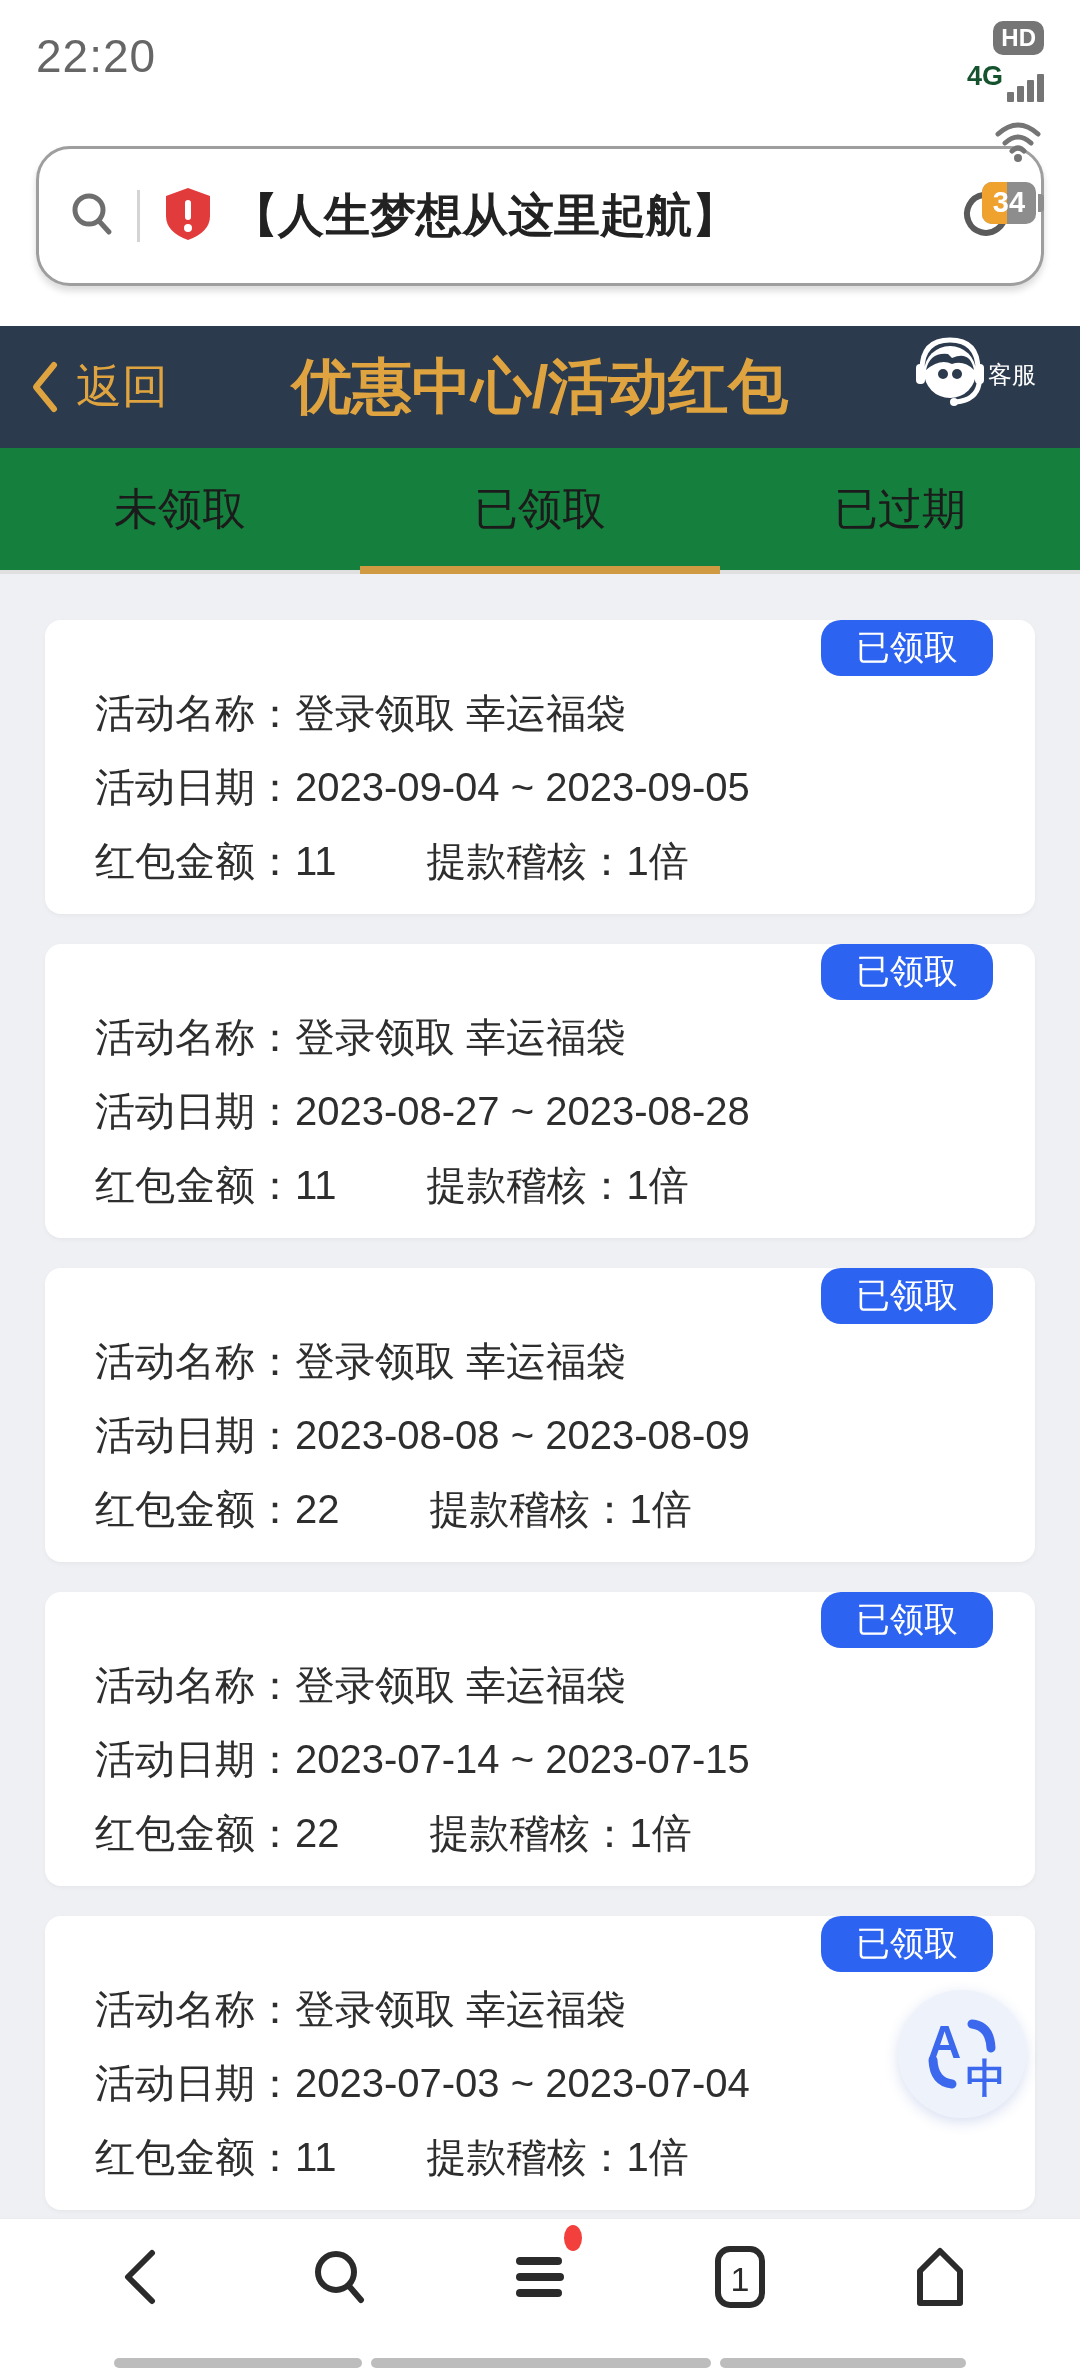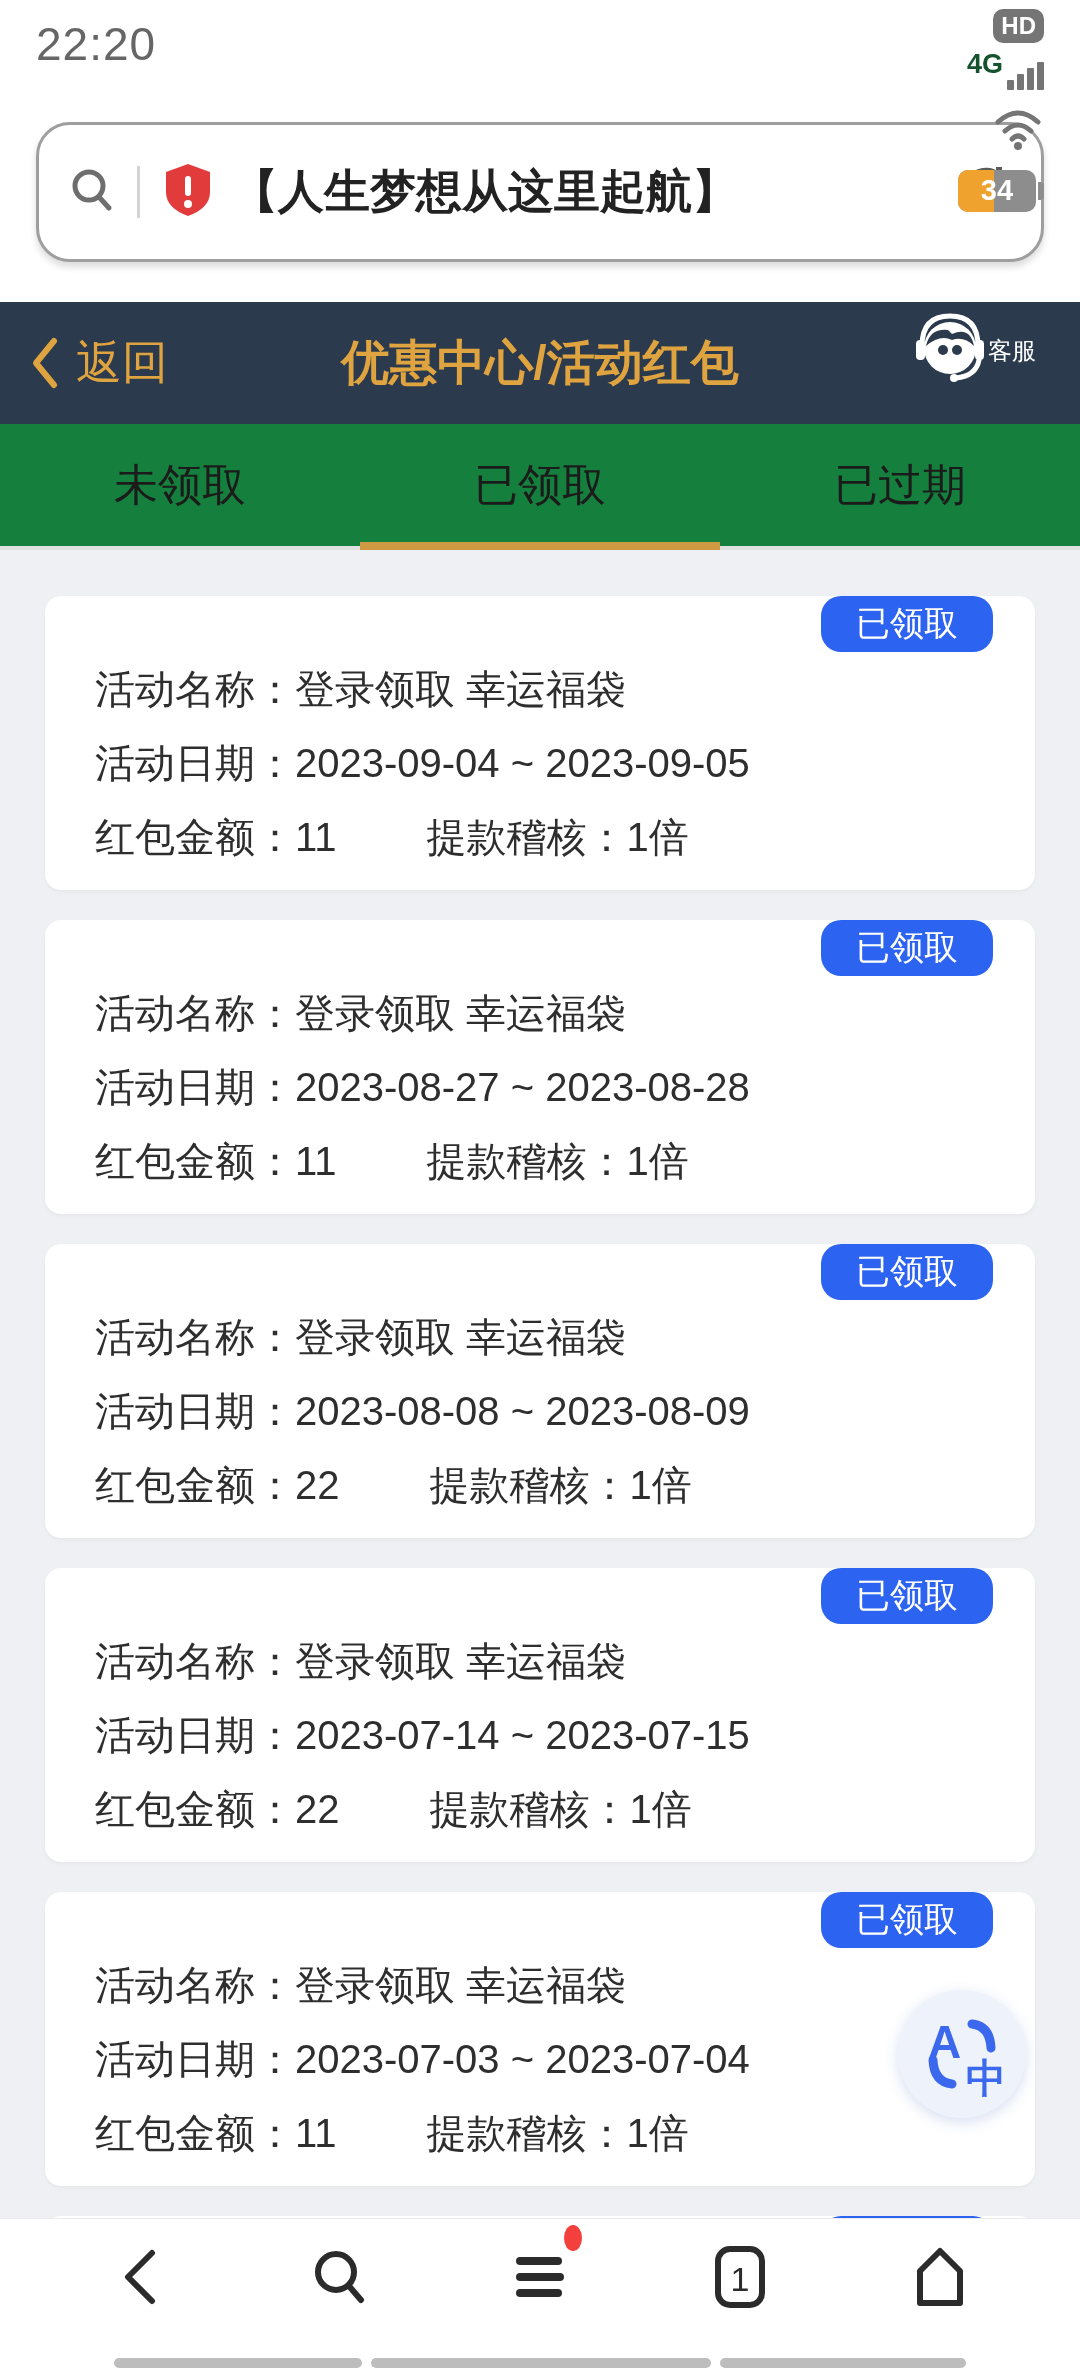--- a/index.html
+++ b/index.html
@@ -1,43 +1,43 @@
 <!DOCTYPE html>
 <html><head>
 <meta charset="utf-8">
 <style>
   html,body{margin:0;padding:0;}
   body{font-family:"Liberation Sans","DejaVu Sans",sans-serif; background:#fff;}
   .phone{position:relative;width:1080px;height:2376px;background:#fff;overflow:hidden;}
 
   
-  .statusbar{height:80px;display:flex;align-items:center;justify-content:space-between;padding:4px 36px;background:#fff;}
+  .statusbar{height:80px;display:flex;align-items:center;justify-content:space-between;padding:16px 36px;background:#fff;}
   .time{font-size:46px;color:#666;letter-spacing:1px;}
   .sicons{display:flex;align-items:flex-end;gap:16px;color:#757575;flex-direction:column;}
   .hdbadge{background:#757575;color:#fff;font-weight:bold;font-size:24px;border-radius:10px;padding:5px 8px;line-height:1;}
   .fourg{display:flex;align-items:flex-end;gap:4px;}
   .fourg .g{font-size:27px;font-weight:bold;color:#14532d;transform:translateY(-10px);}
   .bars{display:flex;align-items:flex-end;gap:3px;}
   .bars i{display:block;width:7px;background:#757575;border-radius:1px;}
-  .battery{position:relative;width:78px;height:42px;border-radius:10px;background:#8d8d8d;overflow:hidden;display:flex;align-items:center;justify-content:center;}
+  .battery{position:relative;width:54px;height:42px;border-radius:10px;background:#8d8d8d;overflow:hidden;display:flex;align-items:center;justify-content:center;}
   .battery .fill{position:absolute;left:0;top:0;bottom:0;width:46%;background:#EFA22D;}
   .battery span{position:relative;color:#fff;font-size:29px;font-weight:bold;}
   .bnub{width:6px;height:18px;background:#8d8d8d;border-radius:0 4px 4px 0;margin-left:2px;}
 
   
   .urlwrap{padding:34px 36px 40px 36px;background:#fff;}
   .urlbar{height:118px;border:3px solid #9e9e9e;border-radius:34px;display:flex;align-items:center;padding:8px 28px;box-shadow:0 5px 7px rgba(0,0,0,.14);background:#fff;}
   .urldiv{width:3px;height:52px;background:#d4d4d4;margin:0 22px 0 18px;}
   .urltitle{font-size:46px;font-weight:bold;color:#222;flex:1;margin-left:18px;white-space:nowrap;overflow:hidden;}
 
   
   .navhead{position:relative;height:122px;background:#2B3A4D;display:flex;align-items:center;padding:0 30px;}
   .backgrp{display:flex;align-items:center;gap:16px;z-index:2;}
   .backlbl{color:#DFA43F;font-size:46px;font-weight:normal;}
-  .headtitle{position:absolute;left:0;right:0;text-align:center;color:#DFA43F;font-size:48px;font-weight:bold;}
+  .headtitle{position:absolute;left:0;right:0;text-align:center;color:#DFA43F;font-size:60px;font-weight:bold;}
   .service{position:absolute;right:44px;top:8px;display:flex;flex-direction:row;align-items:center;z-index:2;}
   .service .lbl{color:#fff;font-size:24px;margin-top:-2px;}
 
   
   .tabbar{display:flex;height:126px;background:#15803d;border-bottom:4px solid #e0e0e0;box-sizing:border-box;}
   .tab{position:relative;flex:1;display:flex;align-items:center;justify-content:center;font-size:44px;color:#1b1b1b;font-weight:500;}
   .tab .under{display:none;position:absolute;left:0;right:0;bottom:-4px;height:8px;background:#CF9A42;}
   .tab.active .under{display:block;}
 
   

